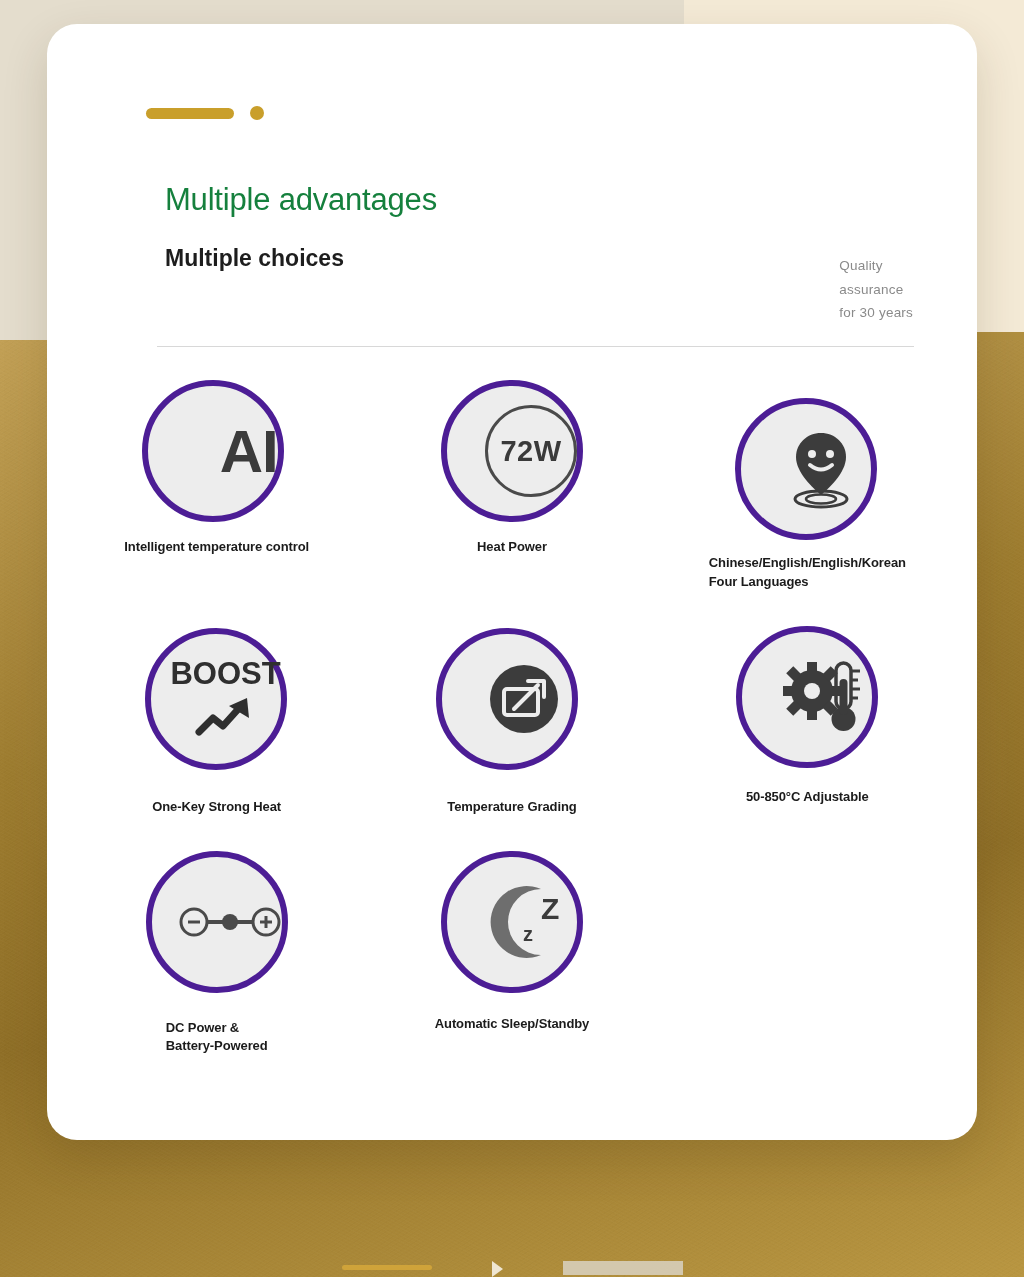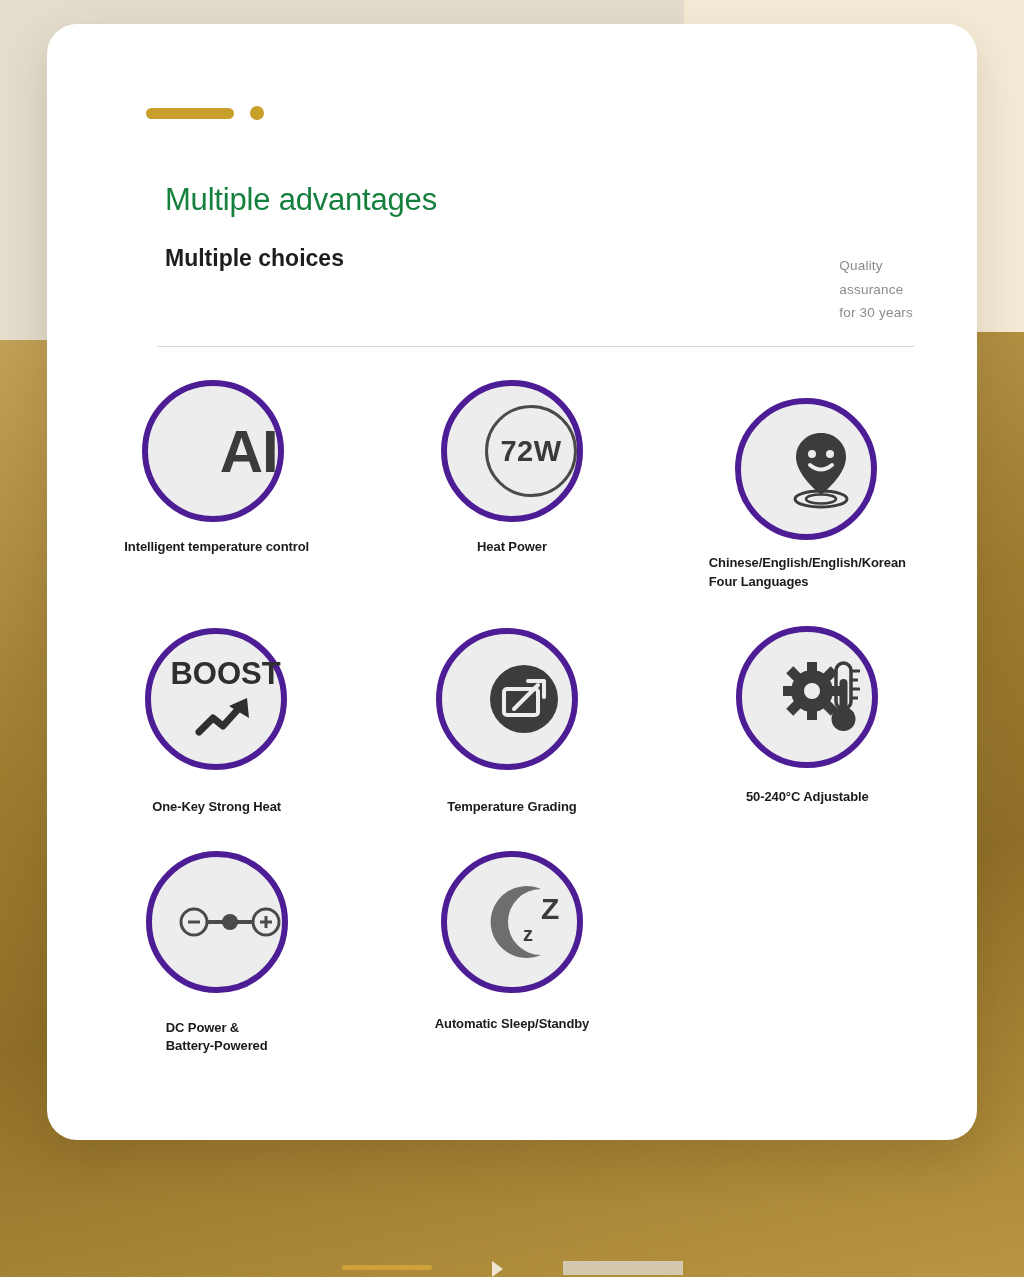--- a/index.html
+++ b/index.html
@@ -319,21 +319,21 @@
 
           <rect x="60" y="14" width="15" height="46" rx="7.5" fill="none" stroke="#3c3c3c" stroke-width="3.5"></rect>
           <circle cx="67.5" cy="70" r="12" fill="#3c3c3c"></circle>
           <rect x="63.5" y="30" width="8" height="36" rx="4" fill="#3c3c3c"></rect>
           <line x1="76" y1="22" x2="84" y2="22" stroke="#3c3c3c" stroke-width="3"></line>
           <line x1="76" y1="31" x2="82" y2="31" stroke="#3c3c3c" stroke-width="3"></line>
           <line x1="76" y1="40" x2="84" y2="40" stroke="#3c3c3c" stroke-width="3"></line>
           <line x1="76" y1="49" x2="82" y2="49" stroke="#3c3c3c" stroke-width="3"></line>
         </svg>
       </div>
-      <div class="cell-label">50-240°C Adjustable</div>
+      <div class="cell-label">50-850°C Adjustable</div>
     </div>
 
     <div class="cell row3 c-dc">
       <div class="circle">
         <svg width="104" height="60" viewBox="0 0 104 60" aria-hidden="true">
           <circle cx="16" cy="30" r="13" fill="none" stroke="#4a4a4a" stroke-width="3"></circle>
           <line x1="10" y1="30" x2="22" y2="30" stroke="#4a4a4a" stroke-width="3"></line>
           <circle cx="88" cy="30" r="13" fill="none" stroke="#4a4a4a" stroke-width="3"></circle>
           <line x1="82" y1="30" x2="94" y2="30" stroke="#4a4a4a" stroke-width="3"></line>
           <line x1="88" y1="24" x2="88" y2="36" stroke="#4a4a4a" stroke-width="3"></line>

